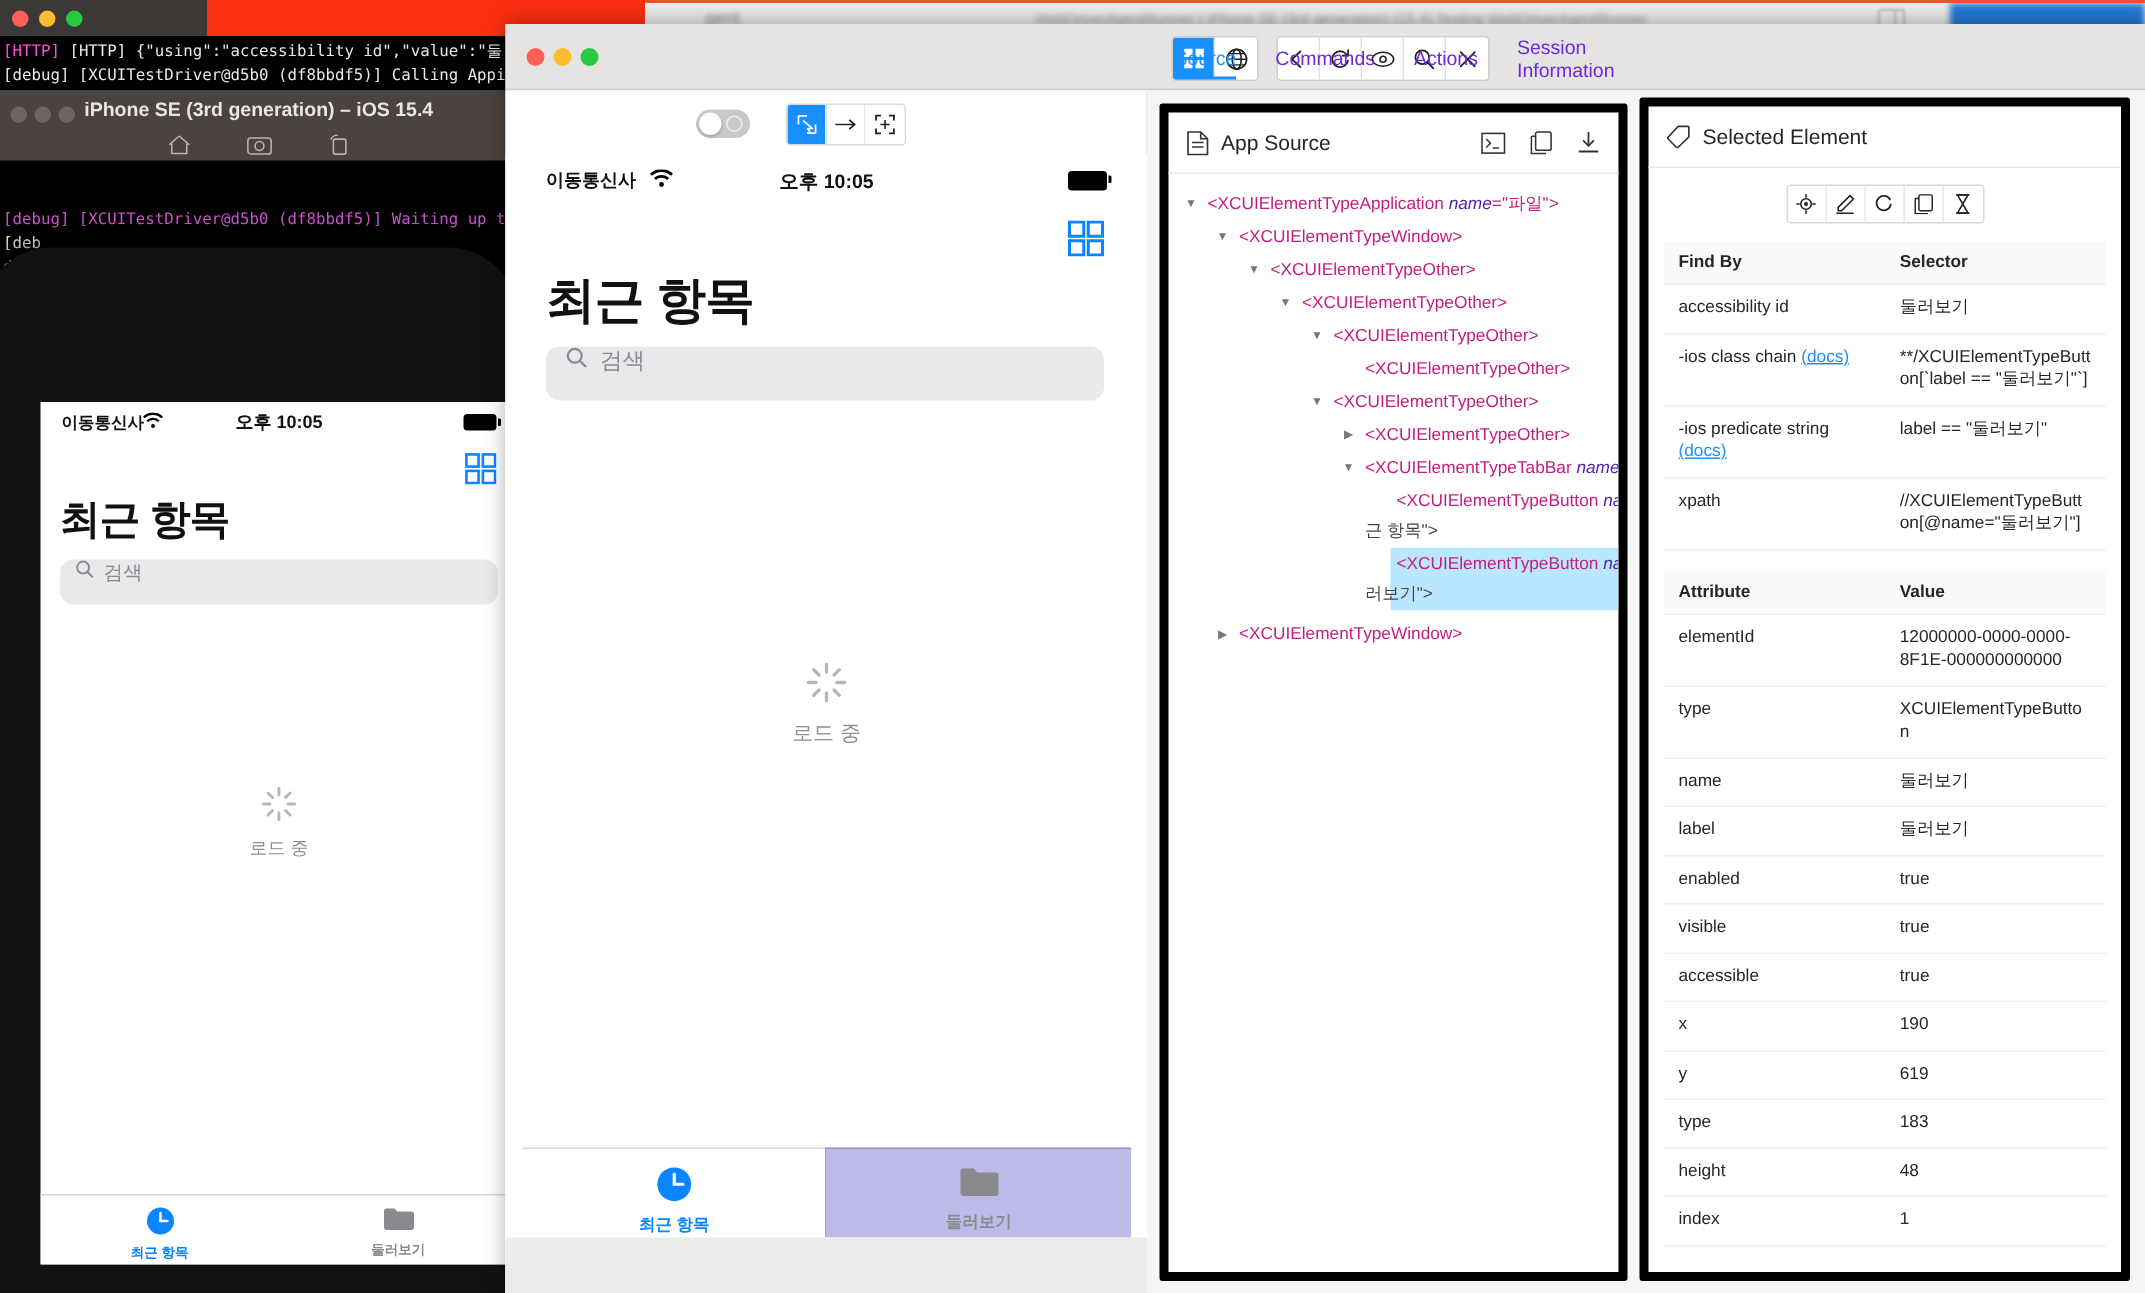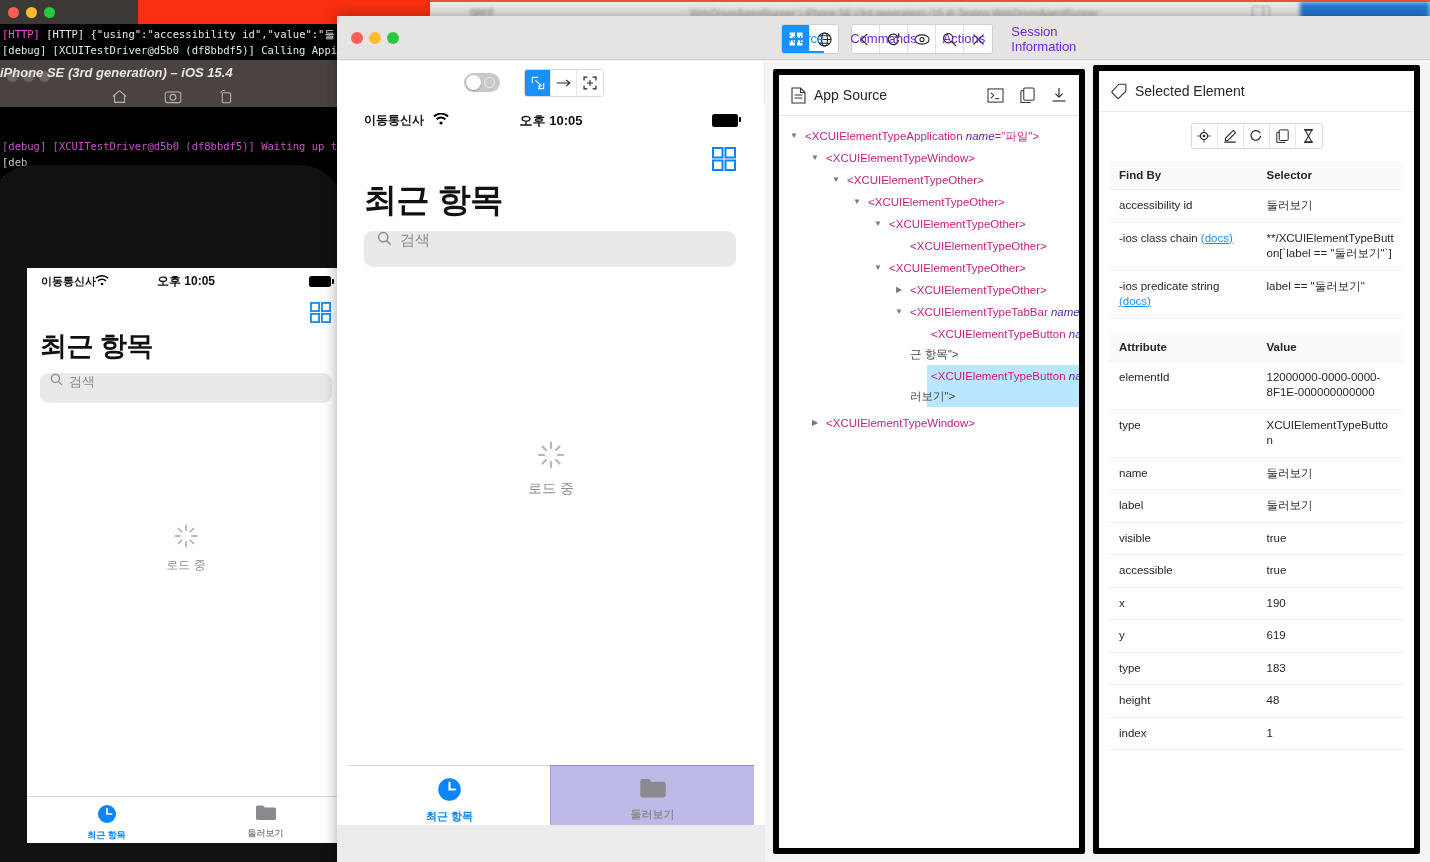--- a/index.html
+++ b/index.html
@@ -67,22 +67,22 @@
 
   
   .simwin{
     position:absolute; left:0; top:60px; width:345px; height:802px;
   }
   .sim-titlebar{
     position:absolute;left:0;top:0;width:345px;height:47px;
     background:#4a433f;
   }
   .sim-title{
-    position:absolute;left:0;top:5px;width:345px;
-    color:#e9e6e4;font-size:13px;font-weight:600;font-style:italic;
+    position:absolute;left:0;top:5px;width:345px;text-align:center;
+    color:#e9e6e4;font-size:13px;font-weight:600;
   }
   .sim-dot{position:absolute;top:11px;width:11px;height:11px;border-radius:50%;background:#6e6562;}
   .sim-dot.d1{left:7px;} .sim-dot.d2{left:23px;} .sim-dot.d3{left:39px;}
   .sim-btns{position:absolute;top:28px;left:0;width:345px;text-align:center;}
   .sim-btns svg{margin:0 16px;vertical-align:middle;}
 
   .sim-body{
     position:absolute;left:-12px;top:105px;width:357px;height:757px;
     background:#111; border-radius:46px 46px 0 0;
     box-shadow:0 0 20px rgba(0,0,0,.7);
@@ -653,20 +653,24 @@
                   <td>둘러보기</td>
                 </tr>
                 <tr>
                   <td class="k"><span>-ios class chain</span> <span class="docs">(docs)</span></td>
                   <td>**/XCUIElementTypeButton[`label == "둘러보기"`]</td>
                 </tr>
                 <tr>
                   <td class="k"><span>-ios predicate string</span> <span class="docs">(docs)</span></td>
                   <td>label == "둘러보기"</td>
                 </tr>
+                <tr>
+                  <td class="k">xpath</td>
+                  <td>//XCUIElementTypeButton[@name="둘러보기"]</td>
+                </tr>
               </tbody>
             </table>
           </div>
 
           <div class="tbl-wrap" style="margin-top:14px">
             <table class="dtable">
               <thead>
                 <tr>
                   <th class="k">Attribute</th>
                   <th>Value</th>
@@ -683,20 +687,24 @@
                   </tr>
                 <tr>
                     <td class="k">name</td>
                     <td>둘러보기</td>
                   </tr>
                 <tr>
                     <td class="k">label</td>
                     <td>둘러보기</td>
                   </tr>
                 <tr>
+                    <td class="k">enabled</td>
+                    <td>true</td>
+                  </tr>
+                <tr>
                     <td class="k">visible</td>
                     <td>true</td>
                   </tr>
                 <tr>
                     <td class="k">accessible</td>
                     <td>true</td>
                   </tr>
                 <tr>
                     <td class="k">x</td>
                     <td>190</td>

